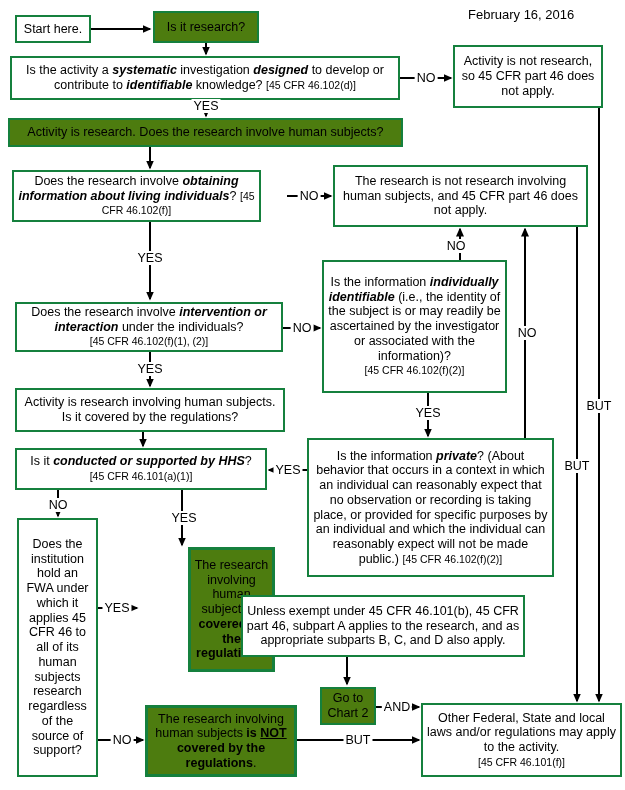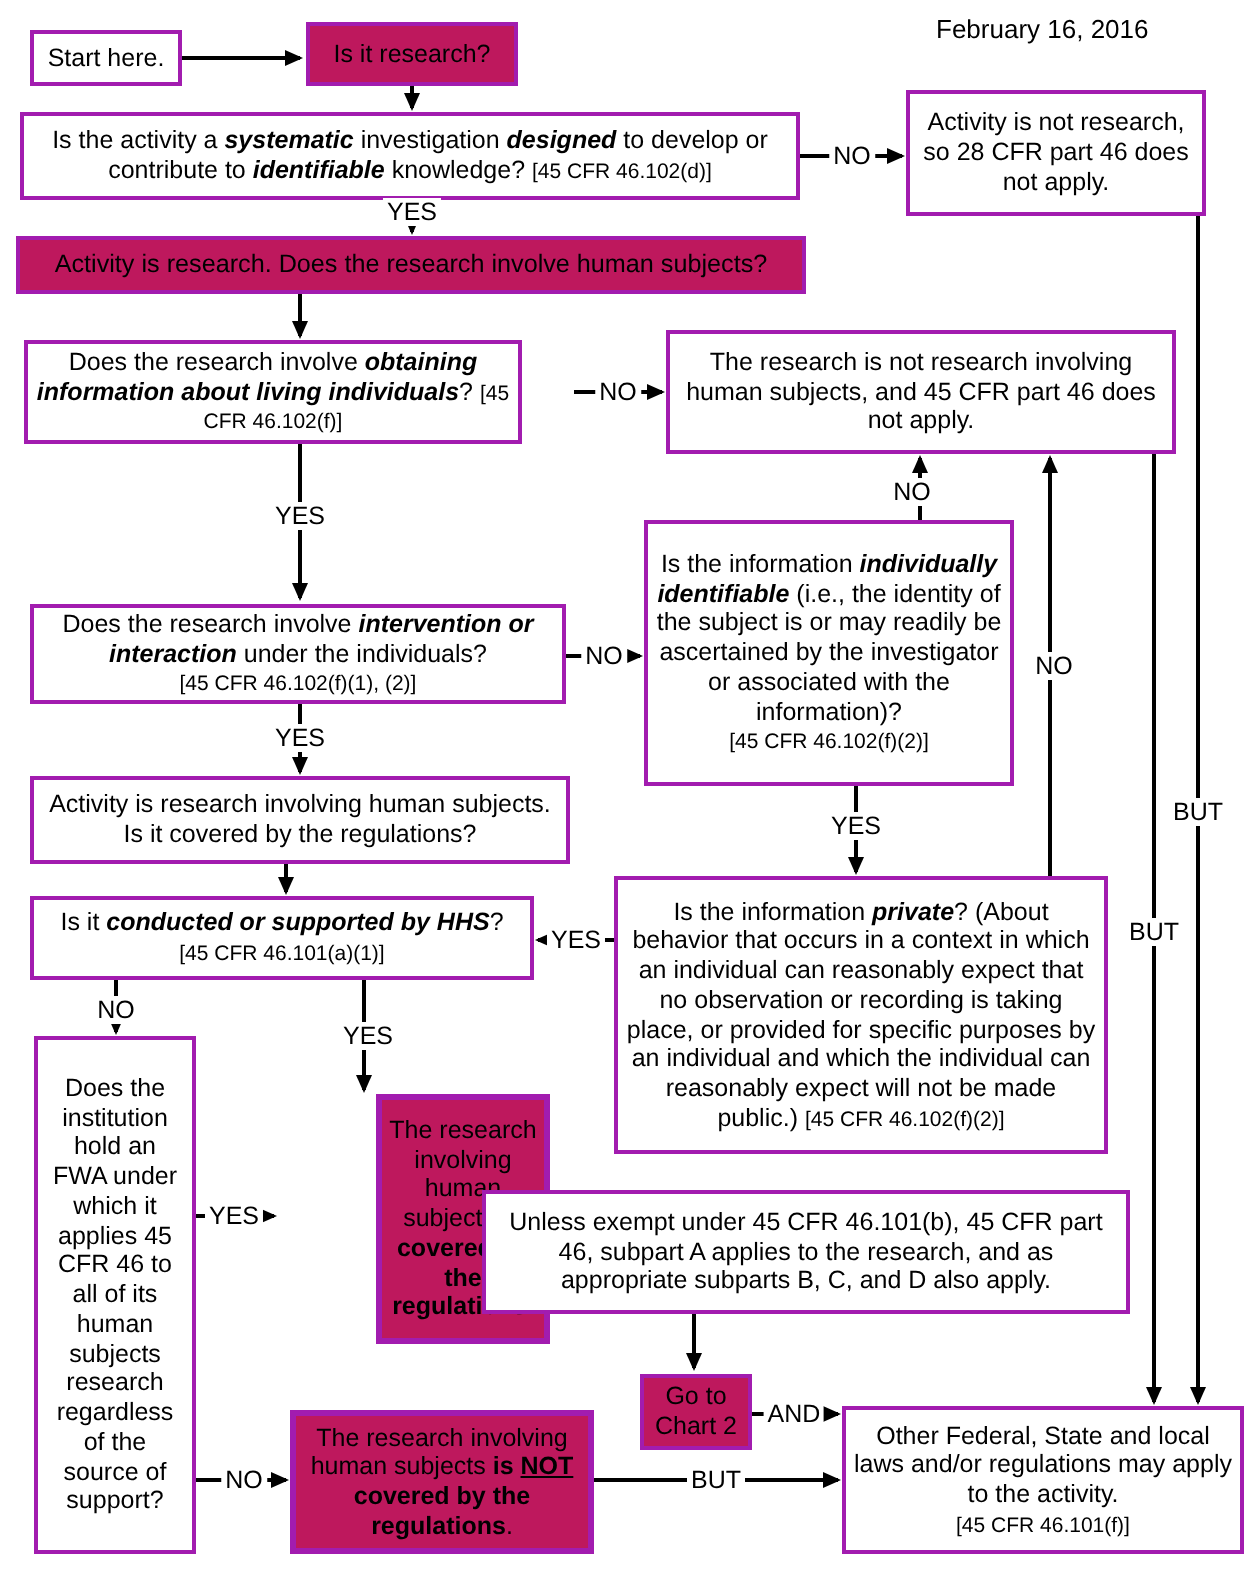--- a/index.html
+++ b/index.html
@@ -1,22 +1,22 @@
 <!DOCTYPE html>
 <html><head>
 <meta charset="utf-8">
 <style>
   html,body{margin:0;padding:0;background:#ffffff;}
   .page{position:relative;width:625px;height:790px;background:#ffffff;overflow:hidden;
         font-family:"Liberation Sans",sans-serif;color:#000;}
   .arrows{position:absolute;left:0;top:0;z-index:1;}
-  .box{position:absolute;z-index:2;background:#ffffff;border:2px solid #a21caf;box-sizing:border-box;
+  .box{position:absolute;z-index:2;background:#ffffff;border:2px solid #15803d;box-sizing:border-box;
        display:flex;align-items:center;justify-content:center;text-align:center;
        font-size:12.5px;line-height:1.18;padding:2px 3px;}
-  .blue{background:#be185d;}
+  .blue{background:#4d7c0f;}
   .thick{border-width:3px;}
   .date{position:absolute;z-index:2;font-size:13px;white-space:nowrap;}
   .lbl{position:absolute;z-index:3;transform:translate(-50%,-50%);background:#ffffff;
        padding:0 2px;font-size:12.5px;white-space:nowrap;}
   .rb{font-weight:bold;}
   .ri{font-style:italic;margin-top:12px;}
   .ru{text-decoration:underline;}
   .rref{font-size:10.5px;}
 </style>
 </head>
@@ -66,21 +66,21 @@
 
   <div class="box blue" style="left:153px;top:11px;width:106px;height:32px;">
     <span>Is it research?</span>
   </div>
 
   <div class="box" style="left:10px;top:56px;width:390px;height:44px;">
     <span><span>Is the activity a </span><span class="rb ri">systematic</span><span> investigation </span><span class="rb ri">designed</span><span> to develop or contribute to </span><span class="rb ri">identifiable</span><span> knowledge? </span><span class="rref">[45 CFR 46.102(d)]</span></span>
   </div>
 
   <div class="box" style="left:453px;top:45px;width:150px;height:63px;">
-    <span>Activity is not research, so 28 CFR part 46 does not apply.</span>
+    <span>Activity is not research, so 45 CFR part 46 does not apply.</span>
   </div>
 
   <div class="box blue" style="left:8px;top:118px;width:395px;height:29px;font-size:12.6px;">
     <span>Activity is research. Does the research involve human subjects?</span>
   </div>
 
   <div class="box" style="left:12px;top:170px;width:249px;height:52px;">
     <span><span>Does the research involve </span><span class="rb ri">obtaining information about living individuals</span><span>? </span><span class="rref">[45 CFR 46.102(f)]</span></span>
   </div>
 
@@ -109,21 +109,21 @@
   </div>
 
   <div class="box" style="left:17px;top:518px;width:81px;height:259px;">
     <span>Does the institution hold an FWA under which it applies 45 CFR 46 to all of its human subjects research regardless of the source of support?</span>
   </div>
 
   <div class="box blue thick" style="left:140px;top:547px;width:87px;height:125px;margin-left:48px;">
     <span><span>The research involving human subjects </span><span class="rb">is covered by the regulations</span><span>.</span></span>
   </div>
 
-  <div class="box" style="left:241px;top:595px;width:324px;height:62px;">
+  <div class="box" style="left:241px;top:595px;width:284px;height:62px;">
     <span>Unless exempt under 45 CFR 46.101(b), 45 CFR part 46, subpart A applies to the research, and as appropriate subparts B, C, and D also apply.</span>
   </div>
 
   <div class="box blue" style="left:320px;top:687px;width:56px;height:38px;">
     <span>Go to Chart 2</span>
   </div>
 
   <div class="box blue thick" style="left:145px;top:705px;width:152px;height:72px;">
     <span><span>The research involving human subjects </span><span class="rb">is </span><span class="rb ru">NOT</span><span class="rb"> covered by the regulations</span><span>.</span></span>
   </div>

